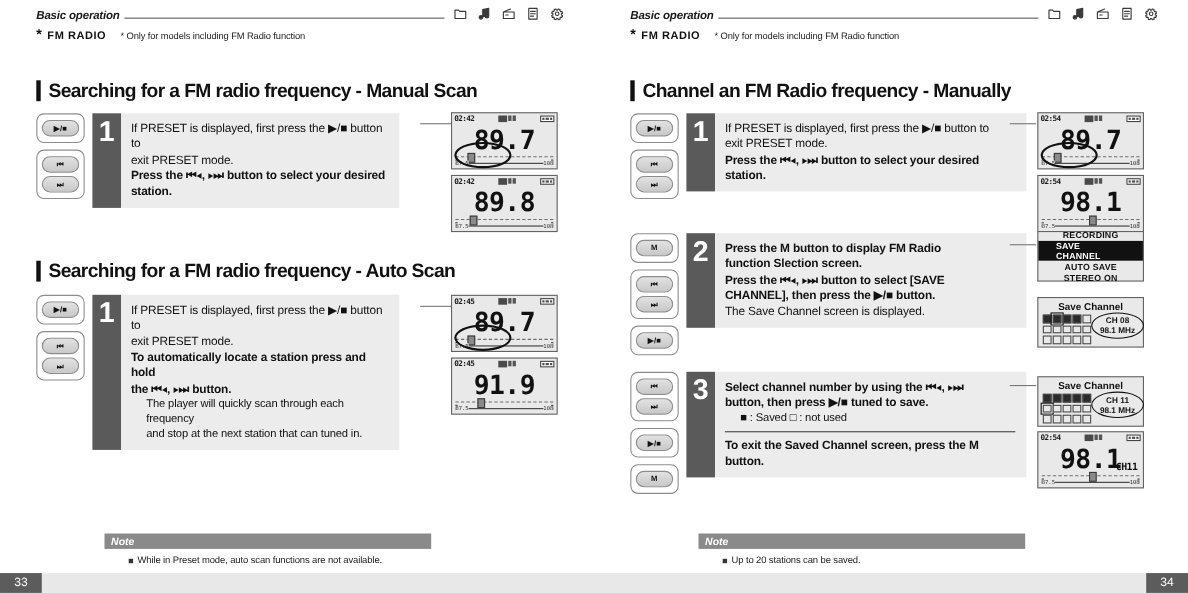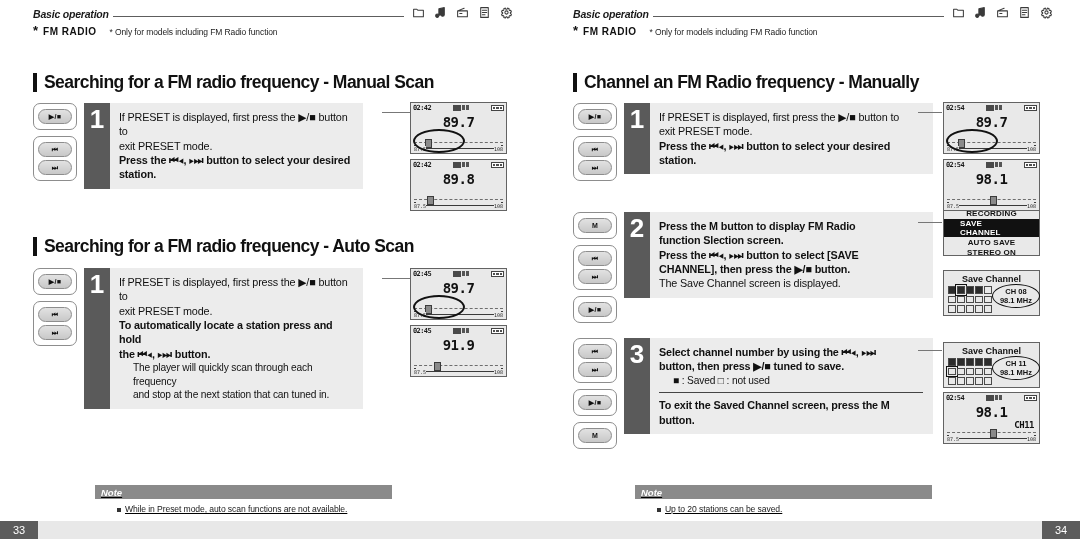--- a/index.html
+++ b/index.html
@@ -71,21 +71,21 @@
     padding:0 2px;box-sizing:border-box;
   }
   .lcd-time{font-family:"DejaVu Sans Mono",monospace;font-size:7px;font-weight:bold;color:#1a1a1a;letter-spacing:-0.6px;}
   .mini{display:flex;align-items:center;gap:1px;}
   .mbox{width:8px;height:6px;background:#4a4a4a;}
   .mdot{width:3px;height:5px;background:#555;}
   .batt{width:13px;height:6px;border:1px solid #444;background:#fff;display:flex;gap:1px;padding:1px;box-sizing:border-box;}
   .batt i{flex:1;background:#4f4f4f;display:block;}
   .lcd-freq{
     text-align:center;font-family:"DejaVu Sans Mono",monospace;
-    font-size:14px;font-weight:bold;color:#111;letter-spacing:-0.5px;
+    font-size:24px;font-weight:bold;color:#111;letter-spacing:-0.5px;
     line-height:1;margin-top:3px;
   }
   .lcd-ch{
     position:absolute;right:5px;bottom:13px;
     font-family:"DejaVu Sans Mono",monospace;font-size:9px;font-weight:bold;color:#111;letter-spacing:-0.5px;
   }
   .lcd-scale{position:absolute;left:3px;right:3px;bottom:2px;height:11px;}
   .scale-line{position:absolute;left:0;right:0;top:2px;border-top:1px dashed #6d6d6d;}
   .scale-base{position:absolute;left:0;right:0;bottom:2px;height:1.5px;background:#3a3a3a;}
   .scale-end{position:absolute;bottom:1px;width:2px;height:5px;background:#3a3a3a;}
@@ -107,21 +107,21 @@
   .cell.f{background:#2b2b2b;}
   .chinfo{position:absolute;right:7px;top:16px;text-align:center;font-size:7.5px;font-weight:bold;color:#111;line-height:1.2;}
 
   
   .ellipse{position:absolute;border:2px solid #111;border-radius:50%;pointer-events:none;}
 
   
   .conn{position:absolute;height:1.4px;background:#777;}
 
   
-  .note{position:absolute;text-decoration:underline;}
+  .note{position:absolute;}
   .note-hd{background:#8a8a8a;height:14px;display:flex;align-items:center;padding-left:6px;box-sizing:border-box;}
   .note-hd span{color:#fff;font-size:9.5px;font-style:italic;font-weight:bold;}
   .note-body{padding:5px 0 0 22px;}
   .note-li{font-size:8.6px;color:#1a1a1a;display:flex;align-items:flex-start;letter-spacing:-0.1px;}
   .note-li i{width:4px;height:4px;background:#333;display:inline-block;margin:4px 4px 0 0;flex:0 0 4px;}
 
   
   .footer{position:absolute;bottom:0;left:0;width:540px;height:18px;background:#e8e8e8;}
   .pgnum{position:absolute;bottom:0;height:18px;width:38px;background:#5c5c5c;color:#fff;
          font-size:11px;display:flex;align-items:center;justify-content:center;}

